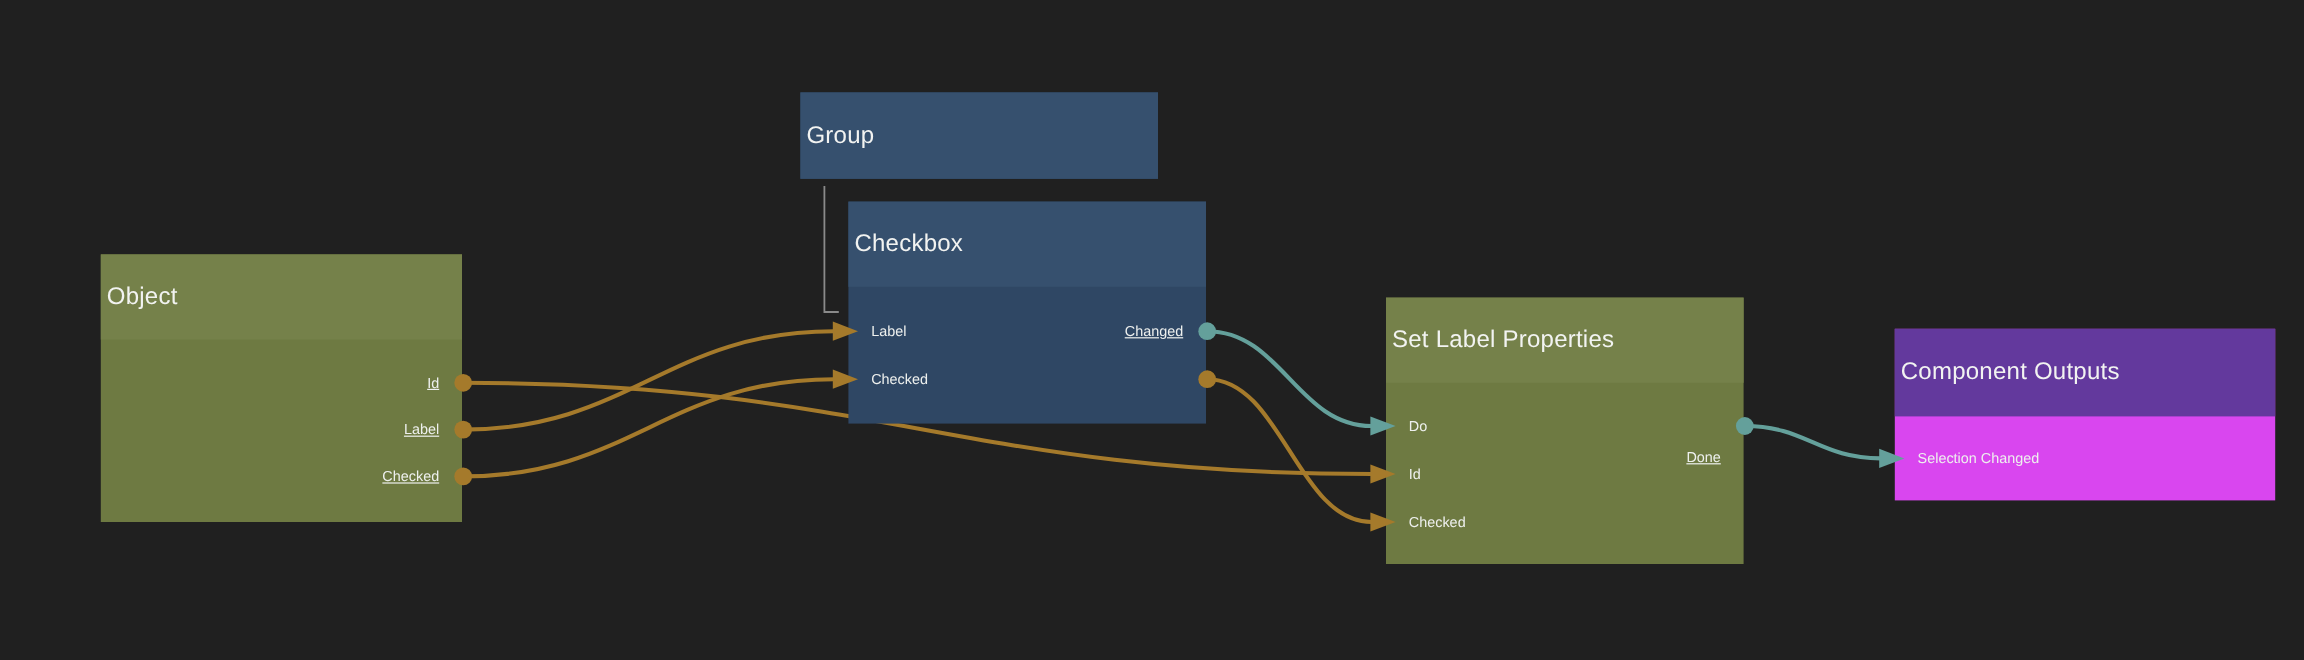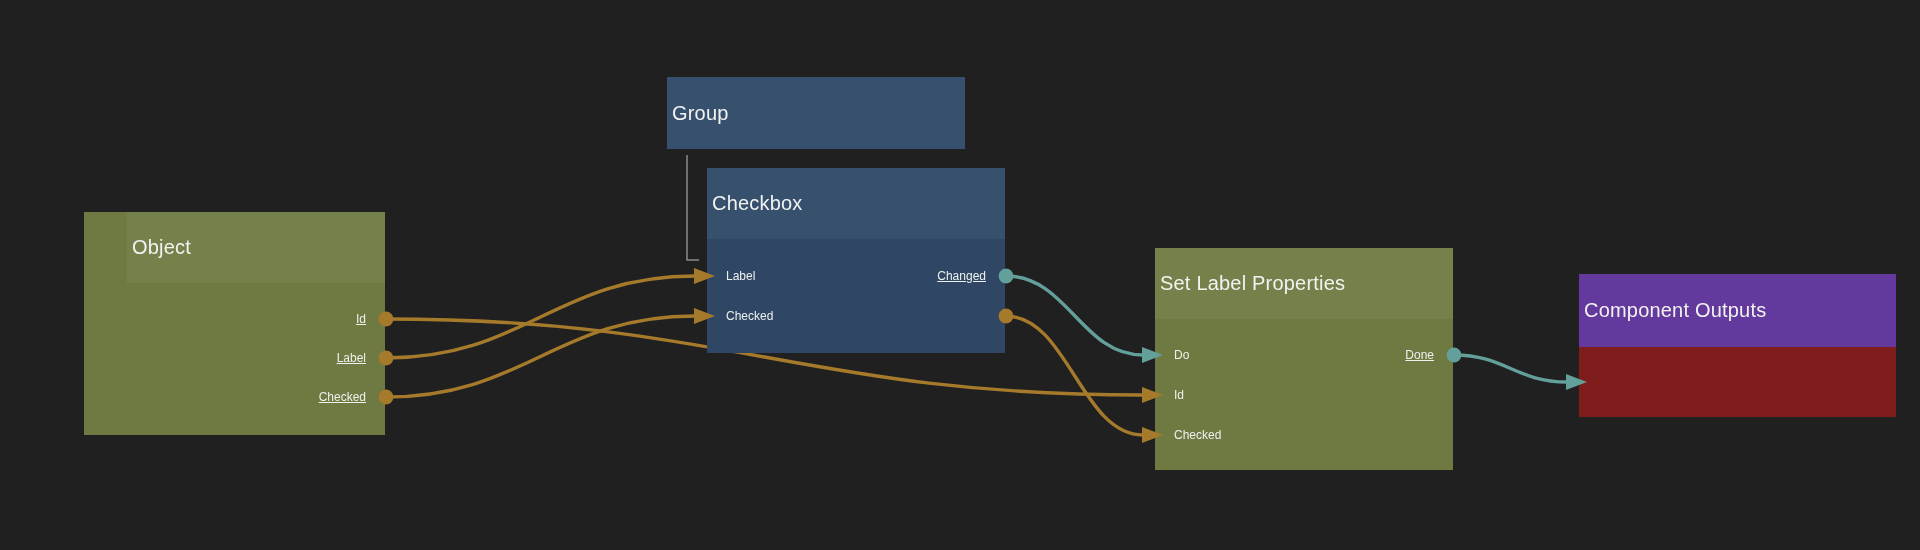--- a/index.html
+++ b/index.html
@@ -51,21 +51,21 @@
       <path d="M 386 397 C 525.05 397, 555.95 316, 695 316" fill="none" stroke="#a57a2b" stroke-width="3.4" stroke-linecap="round"></path>
       <path d="M 386 319 C 726.6500000000001 319, 802.3499999999999 395, 1143 395" fill="none" stroke="#a57a2b" stroke-width="3.4" stroke-linecap="round"></path>
       <path d="M 1006 276 C 1067.65 276, 1081.35 355, 1143 355" fill="none" stroke="#64a09b" stroke-width="3.4" stroke-linecap="round"></path>
       <path d="M 1006 316 C 1067.65 316, 1081.35 435, 1143 435" fill="none" stroke="#a57a2b" stroke-width="3.4" stroke-linecap="round"></path>
       <path d="M 1454 355 C 1504.85 355, 1516.15 382, 1567 382" fill="none" stroke="#64a09b" stroke-width="3.4" stroke-linecap="round"></path>
     </svg>
 
   <div id="nodes">
 
     <div class="node" style="left: 84px; top: 212px; width: 301px; height: 223px; background: rgb(110, 122, 66);">
-      <div class="node-header" style="height: 71px; background: rgb(117, 129, 74); margin-left: 43px;">
+      <div class="node-header" style="height: 71px; background: rgb(117, 129, 74);">
         <span class="node-title">Object</span>
       </div>
       <div class="node-row" style="top: 94px;">
         <span class="port-label out">Id</span>
       </div>
       <div class="node-row" style="top: 133px;">
         <span class="port-label out">Label</span>
       </div>
       <div class="node-row" style="top: 172px;">
         <span class="port-label out">Checked</span>
@@ -88,35 +88,38 @@
       </div>
       <div class="node-row" style="top: 135px;">
         <span class="port-label in">Checked</span>
       </div>
     </div>
 
     <div class="node" style="left: 1155px; top: 248px; width: 298px; height: 222px; background: rgb(110, 122, 66);">
       <div class="node-header" style="height: 71px; background: rgb(117, 129, 74);">
         <span class="node-title">Set Label Properties</span>
       </div>
-      <div class="node-row" style="top: 94px;">
+      <div class="node-row" style="top: 94px; flex-direction: column;">
         <span class="port-label in">Do</span>
         <span class="port-label out">Done</span>
       </div>
       <div class="node-row" style="top: 134px;">
         <span class="port-label in">Id</span>
       </div>
       <div class="node-row" style="top: 174px;">
         <span class="port-label in">Checked</span>
       </div>
     </div>
 
-    <div class="node" style="left: 1579px; top: 274px; width: 317px; height: 143px; background: #7f1d1d;">
+    <div class="node" style="left: 1579px; top: 274px; width: 317px; height: 143px; background: #d946ef;">
       <div class="node-header" style="height: 73px; background: rgb(99, 57, 157);">
         <span class="node-title">Component Outputs</span>
+      </div>
+      <div class="node-row" style="top: 95px;">
+        <span class="port-label in">Selection Changed</span>
       </div>
     </div>
 
   </div>
 
   <svg id="ports-over" class="layer" width="1920" height="550" viewBox="0 0 1920 550">
       <circle cx="386" cy="319" r="7.4" fill="#a57a2b"></circle>
       <circle cx="386" cy="358" r="7.4" fill="#a57a2b"></circle>
       <circle cx="386" cy="397" r="7.4" fill="#a57a2b"></circle>
       <circle cx="1006" cy="276" r="7.4" fill="#64a09b"></circle>

